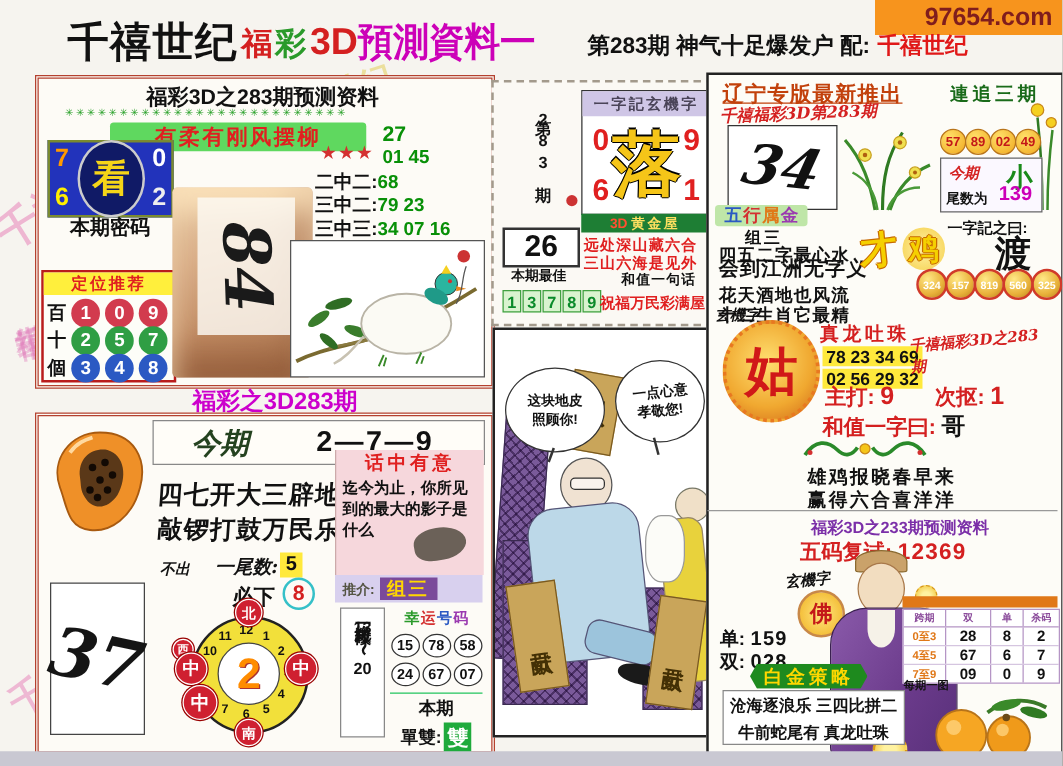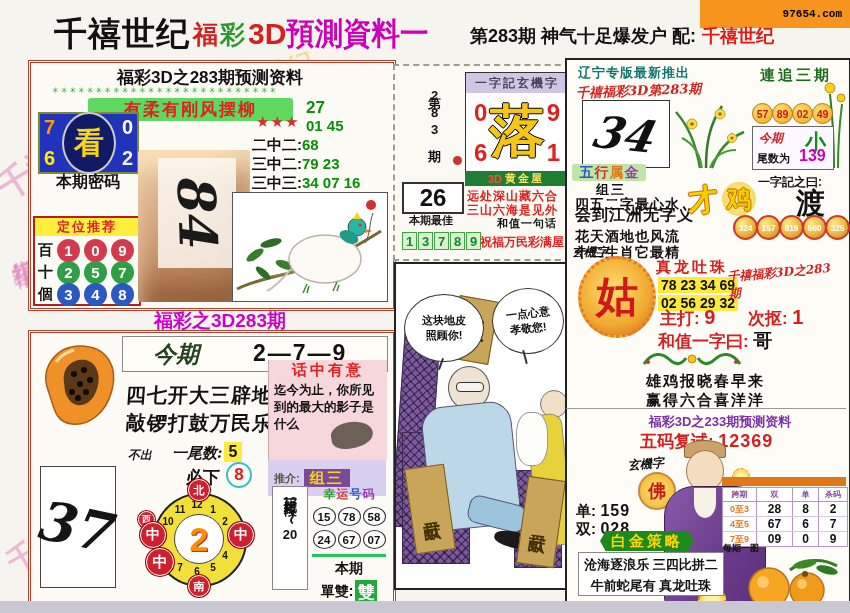--- a/index.html
+++ b/index.html
@@ -49,21 +49,21 @@
 
   <div class="wm" style="left:-4px;top:150px;font-size:34px;color:rgba(230,120,180,.5);transform:rotate(-32deg);">千禧</div>
   <div class="wm vtext" style="left:2px;top:240px;font-size:26px;color:rgba(225,125,185,.42);transform:rotate(-12deg);">千禧世纪</div>
   <div class="wm" style="left:90px;top:420px;font-size:34px;color:rgba(230,120,180,.5);transform:rotate(-28deg);">千禧</div>
   <div class="wm" style="left:6px;top:530px;font-size:30px;color:rgba(230,120,180,.48);transform:rotate(-30deg);">千禧</div>
   <div class="wm" style="left:212px;top:60px;font-size:26px;color:rgba(226,206,90,.55);transform:rotate(-18deg);">千禧世纪</div>
   <div class="wm vtext" style="left:573px;top:440px;font-size:22px;color:rgba(150,80,180,.45);transform:rotate(-12deg);">香港</div>
   <div class="wm" style="left:300px;top:200px;font-size:30px;color:rgba(210,140,200,.35);transform:rotate(-24deg);">千禧</div>
 
   <div class="abs" style="left:700px;top:0;width:150px;height:28px;background:#f7941d;display:flex;align-items:center;justify-content:flex-end;padding-right:8px;box-sizing:border-box;">
-    <span class="b" style="color:#000000;font-size:11px;font-family:Liberation Mono, monospace;">97654.com</span>
+    <span class="b" style="color:#7f1d1d;font-size:20px;">97654.com</span>
   </div>
   <div class="abs" style="left:54px;top:12px;height:44px;display:flex;align-items:center;">
     <span class="b" style="font-size:33px;letter-spacing:1px;">千禧世纪</span>
     <span class="b" style="font-size:25px;color:#d42020;margin-left:3px;">福</span>
     <span class="b" style="font-size:25px;color:#2a9a2a;margin-left:2px;">彩</span>
     <span class="b" style="font-size:30px;color:#d42020;margin-left:3px;">3D</span>
     <span class="b" style="font-size:31px;color:#cc00b8;transform:scaleX(.92);transform-origin:left;">預測資料一</span>
   </div>
   <div class="abs" style="left:470px;top:24px;display:flex;align-items:center;gap:6px;">
     <span class="b" style="font-size:18px;">第283期 神气十足爆发户 配:</span>
@@ -177,21 +177,21 @@
   <span class="abs b serif" style="left:172px;top:444px;font-size:15px;font-style:italic;">一尾数:</span>
   <span class="abs ctr b" style="left:224px;top:442px;width:18px;height:20px;background:#ffe93c;font-size:16px;">5</span>
   <span class="abs b" style="left:186px;top:466px;font-size:17px;">必下</span>
   <span class="abs ctr b" style="left:226px;top:462px;width:22px;height:22px;border:2px solid #35c0c8;border-radius:50%;color:#d42020;font-size:17px;">8</span>
 
   <div class="abs" style="left:268px;top:360px;width:118px;height:100px;background:#f6d7dc;border-left:1px solid #caa;">
     <div class="ctr b" style="height:20px;color:#e02020;font-size:15px;letter-spacing:3px;">话中有意</div>
     <div class="b" style="padding:2px 5px;font-size:12.5px;line-height:17px;">迄今为止，你所见到的最大的影子是什么</div>
     <div class="abs" style="left:62px;top:62px;width:42px;height:26px;background:#6b6158;border-radius:45% 55% 50% 40%;transform:rotate(-10deg);"></div>
   </div>
-  <div class="abs" style="left:268px;top:460px;width:118px;height:36px;background:#d8d0ee;display:flex;align-items:center;gap:4px;padding-left:6px;box-sizing:border-box;">
+  <div class="abs" style="left:268px;top:460px;width:118px;height:22px;background:#d8d0ee;display:flex;align-items:center;gap:4px;padding-left:6px;box-sizing:border-box;">
     <span class="b" style="font-size:11px;color:#554;">推介:</span>
     <span class="ctr b" style="background:#7a4a9a;color:#ffd700;font-size:15px;padding:0 6px;height:18px;letter-spacing:2px;">组三</span>
   </div>
 
   <div class="abs ctr" style="left:40px;top:466px;width:74px;height:120px;background:#fff;border:1px solid #444;">
     <span class="b serif" style="font-size:54px;font-style:italic;transform:rotate(12deg);color:#151515;">37</span>
   </div>
 
   <div class="abs circle" style="left:153px;top:493px;width:90px;height:90px;background:#f2e03a;border:2px solid #222;"></div>
   <span class="wnum" style="left:191px;top:499px;">12</span>
@@ -245,21 +245,21 @@
     <div style="display:flex;gap:2px;justify-content:center;margin-top:4px;">
       <span class="oval">15</span>
       <span class="oval">78</span>
       <span class="oval">58</span>
     </div>
     <div style="display:flex;gap:2px;justify-content:center;margin-top:4px;">
       <span class="oval">24</span>
       <span class="oval">67</span>
       <span class="oval">07</span>
     </div>
-    <div style="border-top:3px solid #22c55e;margin-top:5px;padding-top:3px;text-align:center;">
+    <div style="border-top:1px solid #22c55e;margin-top:5px;padding-top:3px;text-align:center;">
       <div class="b" style="font-size:14px;">本期</div>
       <div style="display:flex;align-items:center;justify-content:center;gap:2px;margin-top:2px;">
         <span class="b" style="font-size:14px;">單雙:</span>
         <span class="ctr b" style="width:22px;height:24px;background:#1faa3c;color:#fff;font-size:17px;">雙</span>
       </div>
     </div>
   </div>
 
   <div class="abs" style="left:393px;top:64px;width:184px;height:193px;border:2px dashed #a39a8c;background:#fbf9f4;"></div>
   <span class="abs vtext b" style="left:425px;top:86px;font-size:13px;letter-spacing:2px;">第283期</span>
@@ -328,21 +328,21 @@
     <div class="abs" style="left:44px;top:94px;width:2px;height:12px;background:#333;transform:rotate(20deg);"></div>
     <div class="abs ctr" style="left:96px;top:24px;width:70px;height:64px;background:#fff;border:1.5px solid #333;border-radius:50%;flex-direction:column;">
       <span class="b" style="font-size:11px;transform:rotate(-6deg);">一点心意</span>
       <span class="b" style="font-size:11px;transform:rotate(-6deg);">孝敬您!</span>
     </div>
     <div class="abs" style="left:128px;top:86px;width:2px;height:14px;background:#333;transform:rotate(-15deg);"></div>
   </div>
 
   <div class="abs" style="left:565px;top:58px;width:282px;height:552px;border:2px solid #222;background:#fdfcf7;"></div>
 
-  <span class="abs b" style="left:578px;top:64px;font-size:13px;color:#0f766e;letter-spacing:1px;">辽宁专版最新推出</span>
+  <span class="abs b" style="left:578px;top:64px;font-size:17px;color:#c2410c;letter-spacing:1px;text-decoration:underline;">辽宁专版最新推出</span>
   <span class="abs b serif" style="left:576px;top:82px;font-size:13px;color:#d42020;font-style:italic;transform:rotate(-2deg);">千禧福彩3D第283期</span>
   <span class="abs b" style="left:760px;top:66px;font-size:15px;color:#1a6b1a;letter-spacing:3px;">連追三期</span>
   <div class="abs ctr" style="left:582px;top:100px;width:86px;height:66px;background:#fff;border:1px solid #333;">
     <span class="b serif" style="font-size:44px;font-style:italic;transform:rotate(6deg) skewX(-8deg);">34</span>
   </div>
   <div class="abs" style="left:670px;top:98px;width:78px;height:72px;">
     <svg width="78" height="72" viewBox="0 0 78 72">
       <path d="M30,70 C26,48 20,30 6,14" stroke="#3a8a2a" stroke-width="2.5" fill="none"></path>
       <path d="M36,70 C36,44 40,26 52,8" stroke="#2f7a22" stroke-width="2.5" fill="none"></path>
       <path d="M42,70 C48,52 60,40 74,34" stroke="#3a8a2a" stroke-width="2.5" fill="none"></path>

